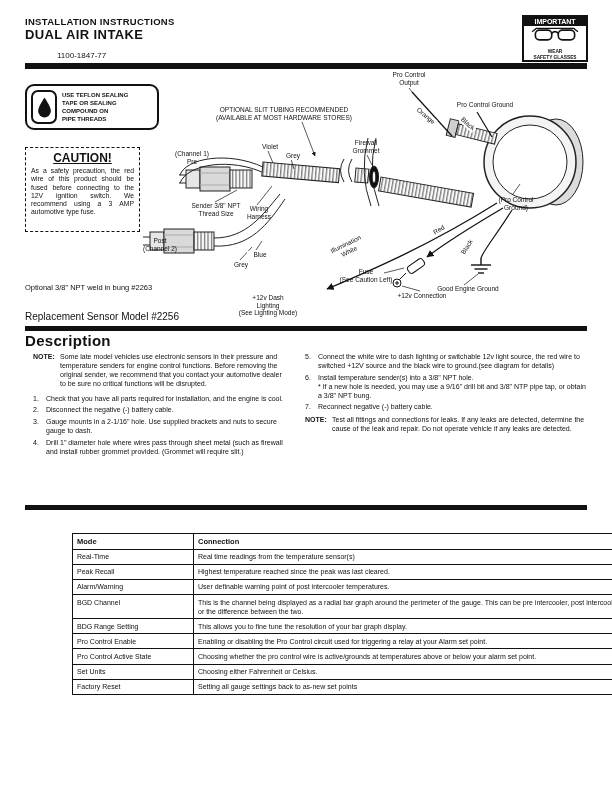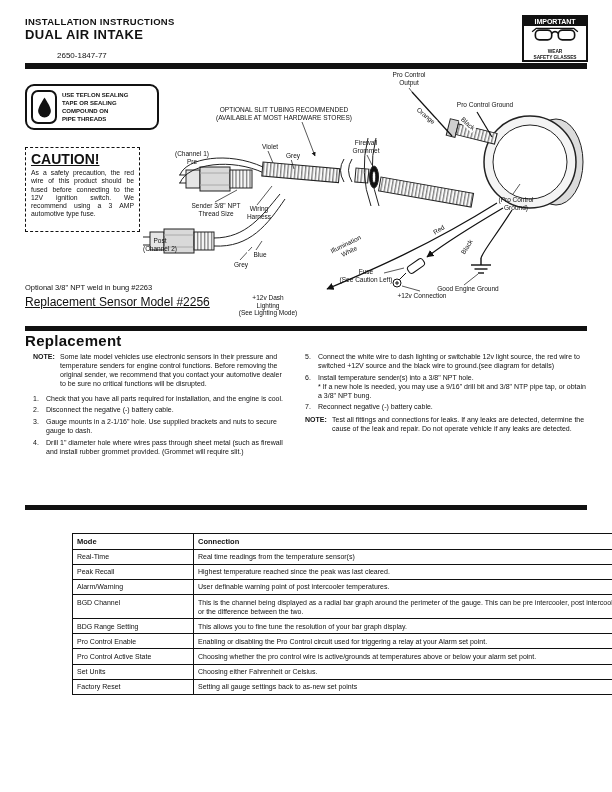--- a/index.html
+++ b/index.html
@@ -13,21 +13,21 @@
   .badge{left:522px;top:15px;width:66px;height:47px;border:2px solid #111;box-sizing:border-box;
          display:flex;flex-direction:column;align-items:center;background:#fff;}
   .badge-title{width:100%;background:#111;color:#fff;font-size:7px;font-weight:bold;text-align:center;padding:1px 0;}
   .badge-sub{font-size:4.8px;font-weight:bold;text-align:center;line-height:1.25;white-space:pre-line;margin-top:1px;}
   .teflon{left:25px;top:84px;width:134px;height:46px;border:2px solid #111;border-radius:9px;box-sizing:border-box;
           display:flex;align-items:center;gap:5px;padding:3px 4px;}
   .teflon-icon{width:26px;height:34px;border:2px solid #111;border-radius:7px;flex:none;
                display:flex;align-items:center;justify-content:center;box-sizing:border-box;}
   .teflon-text{font-size:6px;font-weight:bold;line-height:1.35;white-space:pre-line;}
   .caution{left:25px;top:147px;width:115px;height:85px;border:1.5px dashed #111;box-sizing:border-box;padding:3px 5px;}
-  .caution-title{font-size:14px;font-weight:bold;text-decoration:underline;margin-bottom:2px;}
+  .caution-title{font-size:12px;font-weight:bold;text-decoration:underline;text-align:center;margin-bottom:2px;}
   .caution-body{font-size:6.8px;line-height:1.22;text-align:justify;}
   .dlabel{position:absolute;font-size:6.5px;line-height:1.18;text-align:center;white-space:pre-line;}
   .dlabel.left{text-align:left;}
   .wbg{background:#fff;padding:0 1px;}
   .sec-rule{left:25px;width:562px;height:5px;}
   .sec-head{font-size:15px;font-weight:bold;letter-spacing:.3px;}
   .col{position:absolute;font-size:7px;line-height:1.27;}
   .noteflex{display:flex;margin-bottom:6px;}
   .notelabel{font-weight:bold;width:27px;flex:none;}
   .step{display:flex;margin-bottom:3px;}
@@ -148,21 +148,21 @@
       <path d="M384 273 L404 268"></path>
       <path d="M420 291 L402 286"></path>
       <path d="M464 285 L478 274"></path>
       <path d="M409 88 L412 92"></path>
       <path d="M513 194 L520 184"></path>
     </g>
   </svg>
 
   <div class="abs hdr-eyebrow">INSTALLATION INSTRUCTIONS</div>
   <div class="abs hdr-title">DUAL AIR INTAKE</div>
-  <div class="abs hdr-part">2650-1847-77</div>
+  <div class="abs hdr-part">1100-1847-77</div>
   <div class="abs rule" style="left:25px;top:63px;width:562px;height:6px;"></div>
 
   <div class="abs badge">
     <div class="badge-title">IMPORTANT</div>
     <span>
       <svg viewBox="0 0 60 22" width="52" height="18">
         <path d="M2 7 L7 3 L53 3 L58 7" stroke="#111" fill="none" stroke-width="1.5"></path>
         <rect x="6" y="5" width="20" height="12" rx="5" fill="#fff" stroke="#111" stroke-width="2"></rect>
         <rect x="34" y="5" width="20" height="12" rx="5" fill="#fff" stroke="#111" stroke-width="2"></rect>
         <path d="M26 9 q4 -4 8 0" stroke="#111" stroke-width="2" fill="none"></path>
@@ -183,21 +183,21 @@
 COMPOUND ON
 PIPE THREADS</span>
   </div>
 
   <div class="abs caution">
     <div class="caution-title">CAUTION!</div>
     <div class="caution-body">As a safety precaution, the red wire of this product should be fused before connecting to the 12V ignition switch. We recommend using a 3 AMP automotive type fuse.</div>
   </div>
 
   <div class="dlabel left" style="left:25px;top:284px;width:230px;font-size:7.5px;">Optional 3/8" NPT weld in bung #2263</div>
-  <div class="dlabel left" style="left:25px;top:295px;width:230px;font-size:12px;text-decoration:underline;">Replacement Sensor Model #2256</div>
+  <div class="dlabel left" style="left:25px;top:311px;width:230px;font-size:10px;">Replacement Sensor Model #2256</div>
 
   <div class="dlabel" style="left:203px;top:106px;width:162px;">OPTIONAL SLIT TUBING RECOMMENDED
 (AVAILABLE AT MOST HARDWARE STORES)</div>
   <div class="dlabel" style="left:383px;top:71px;width:52px;">Pro Control
 Output</div>
   <div class="dlabel" style="left:448px;top:101px;width:74px;">Pro Control Ground</div>
   <div class="dlabel" style="left:343px;top:139px;width:46px;">Firewall
 Grommet</div>
   <div class="dlabel wbg" style="left:255px;top:143px;width:28px;">Violet</div>
   <div class="dlabel wbg" style="left:280px;top:152px;width:24px;">Grey</div>
@@ -221,21 +221,21 @@
   <div class="dlabel wbg" style="left:458px;top:243px;transform:rotate(-58deg);">Black</div>
   <div class="dlabel" style="left:336px;top:268px;width:60px;">Fuse
 (See Caution Left)</div>
   <div class="dlabel" style="left:390px;top:292px;width:64px;">+12v Connection</div>
   <div class="dlabel" style="left:426px;top:285px;width:84px;">Good Engine Ground</div>
   <div class="dlabel" style="left:236px;top:294px;width:64px;">+12v Dash
 Lighting
 (See Lighting Mode)</div>
 
   <div class="abs rule sec-rule" style="top:326px;"></div>
-  <div class="abs sec-head" style="left:25px;top:332px;">Replacement</div>
+  <div class="abs sec-head" style="left:25px;top:332px;">Description</div>
 
   <div class="col" style="left:33px;top:353px;width:254px;">
     <div class="noteflex">
       <span class="notelabel">NOTE:</span>
       <span class="steptext">Some late model vehicles use electronic sensors in their pressure and temperature senders for engine control functions.  Before removing the original sender, we recommend that you contact your automotive dealer to be sure no critical functions will be disrupted.</span>
     </div>
     <div class="step">
       <span class="stepnum">1.</span>
       <span class="steptext">Check that you have all parts required for installation, and the engine is cool.</span>
     </div>

